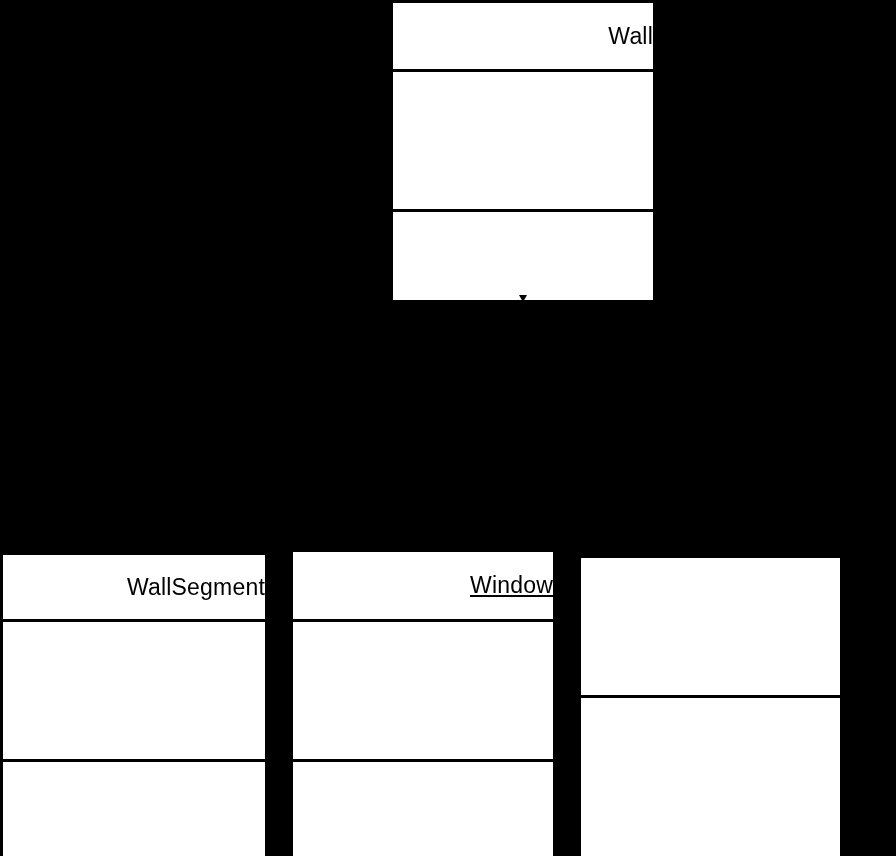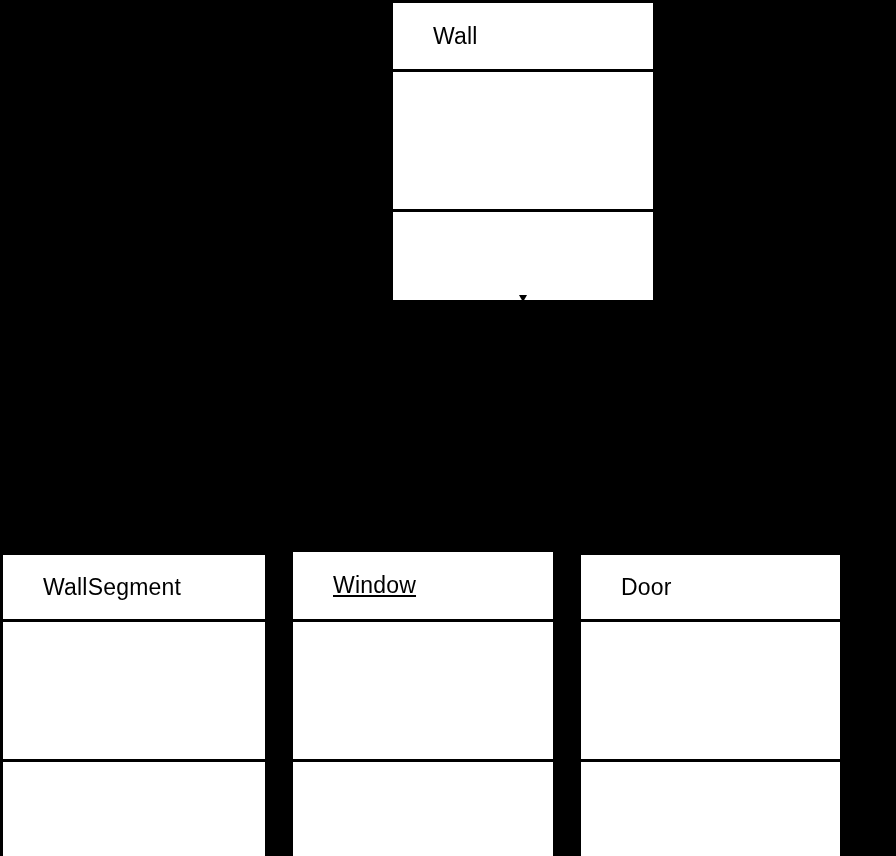--- a/index.html
+++ b/index.html
@@ -30,22 +30,21 @@
     box-sizing: border-box;
     background: #ffffff;
     position: relative;
   }
   .uml-compartment.divided {
     border-top: 3px solid #000000;
   }
   .uml-name-compartment {
     display: flex;
     align-items: center;
-    justify-content: flex-start;
-    margin-left: 40px;
+    justify-content: flex-end;
   }
   .uml-class-name {
     font-family: "Liberation Sans", sans-serif;
     font-size: 23px;
     font-weight: 400;
     color: #000000;
     line-height: 1;
     letter-spacing: 0.2px;
     white-space: nowrap;
   }
@@ -94,20 +93,17 @@
 
   <div class="uml-class" style="left:290px; top:549px; width:266px; height:313px;">
     <div class="uml-compartment uml-name-compartment" style="height:67px; flex:0 0 67px;text-decoration:underline;">
       <span class="uml-class-name">Window</span>
     </div>
     <div class="uml-compartment divided uml-attributes" style="height:140px; flex:0 0 140px;"></div>
     <div class="uml-compartment divided uml-operations" style="flex:1 1 auto;"></div>
   </div>
 
   <div class="uml-class" style="left:578px; top:552px; width:265px; height:310px;">
-    <div class="uml-compartment uml-name-compartment" style="height:64px; flex:0 0 64px;">
-      <span class="uml-class-name">Door</span>
-    </div>
     <div class="uml-compartment divided uml-attributes" style="height:140px; flex:0 0 140px;"></div>
     <div class="uml-compartment divided uml-operations" style="flex:1 1 auto;"></div>
   </div>
 
 </div>
 
 </body></html>

